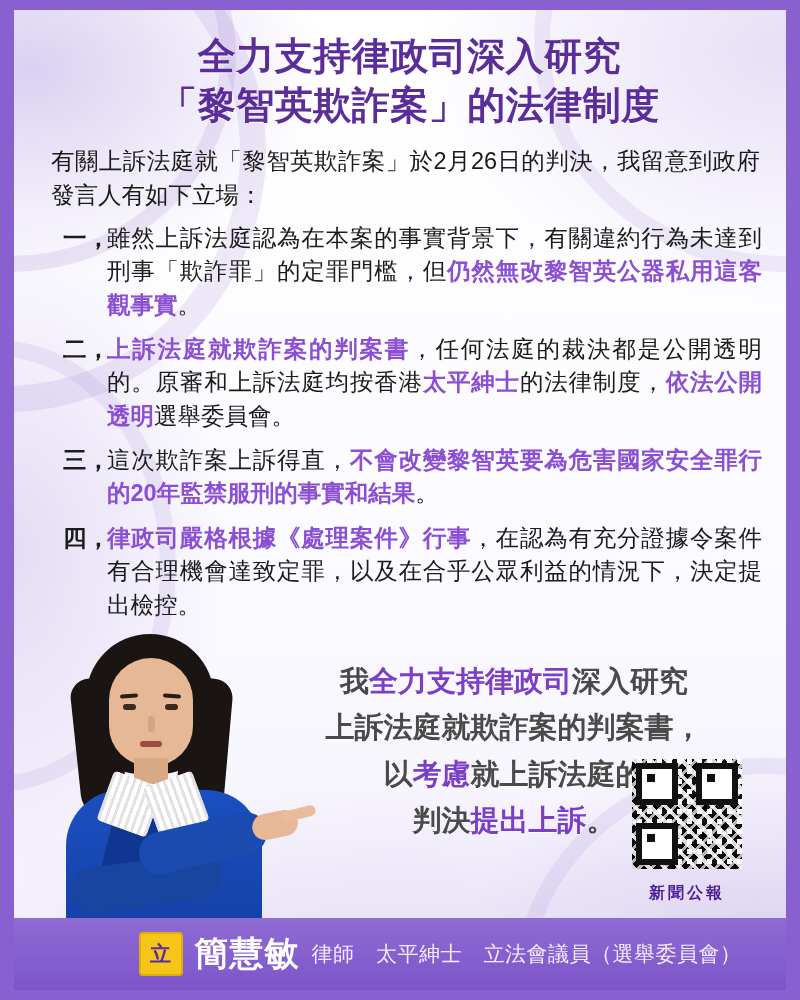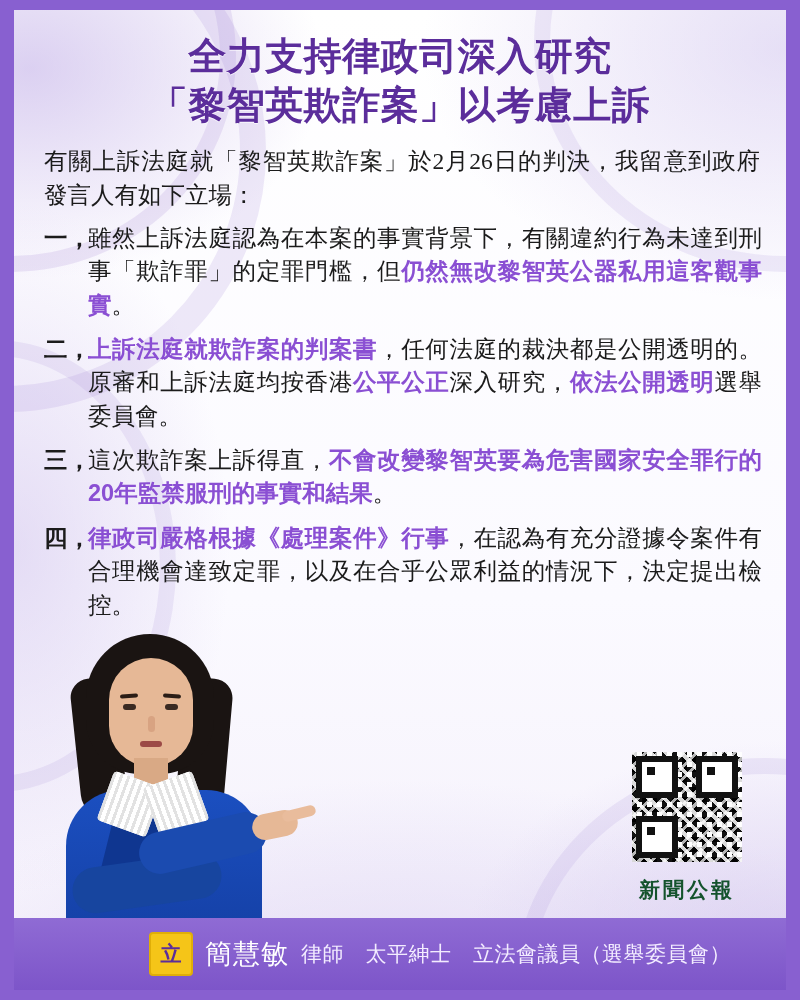--- a/index.html
+++ b/index.html
@@ -42,42 +42,42 @@
   }
   .s1 { left: -230px; top: -170px; width: 420px; height: 400px; }
   .s2 { left: -270px; top: -120px; width: 470px; height: 470px; border-width: 26px; border-color: rgba(160,130,212,0.17); }
   .s3 { left: -200px; top: 330px; width: 330px; height: 420px; border-color: rgba(170,145,216,0.16); }
   .s4 { right: -250px; top: -200px; width: 470px; height: 430px; border-color: rgba(170,145,216,0.16); }
   .s5 { right: -230px; bottom: -230px; width: 470px; height: 430px; border-color: rgba(170,145,216,0.16); }
 
   .content {
     position: relative;
     z-index: 3;
+    padding-left: 19px;
   }
 
   .title-block {
     padding: 22px 34px 4px 34px;
     text-align: center;
   }
   .title-line {
     color: #5b2d9b;
     font-weight: bold;
     font-size: 38px;
     line-height: 1.28;
     letter-spacing: 0.5px;
     text-shadow: 0 1px 0 rgba(255,255,255,0.7);
   }
 
   .intro {
-    margin: 12px 26px 0 30px;
+    margin: 12px 26px 0 18px;
     font-size: 23.5px;
     line-height: 1.42;
     color: #1b1b1b;
     text-align: justify;
-    font-family: Liberation Serif, serif;
   }
 
   .points {
     margin: 10px 24px 0 30px;
   }
   .point {
     display: flex;
     align-items: flex-start;
     margin-bottom: 11px;
   }
@@ -153,23 +153,23 @@
     border: 6px solid #111;
     background: #fff;
     z-index: 2;
   }
   .qr-eye i { display:block; width:8px; height:8px; background:#111; margin:5px; }
   .qr-eye.tl { left: 4px; top: 4px; }
   .qr-eye.tr { right: 4px; top: 4px; }
   .qr-eye.bl { left: 4px; bottom: 4px; }
   .qr-label {
     margin-top: 14px;
-    font-size: 21px;
-    font-weight: bold;
-    color: #14532d;
+    font-size: 16px;
+    font-weight: bold;
+    color: #4c1d95;
     letter-spacing: 3px;
   }
 
   
   .person {
     position: absolute;
     left: 28px;
     bottom: 0;
     width: 250px;
     height: 360px;
@@ -265,22 +265,22 @@
     background: #f5c518;
     border: 2px solid #e0ae08;
     border-radius: 4px;
     display: flex; align-items: center; justify-content: center;
     color: #5b2d9b;
     font-weight: bold;
     font-size: 21px;
   }
   .footer-name {
     color: #ffffff;
-    font-size: 27px;
-    font-weight: normal;
+    font-size: 34px;
+    font-weight: bold;
     letter-spacing: 1px;
   }
   .footer-titles {
     color: #f3ecff;
     font-size: 21px;
     letter-spacing: 0.5px;
   }
 </style>
 </head>
 <body>
@@ -290,58 +290,72 @@
   <div class="swirl s1"></div>
   <div class="swirl s2"></div>
   <div class="swirl s3"></div>
   <div class="swirl s4"></div>
   <div class="swirl s5"></div>
 
   <div class="content">
 
     <div class="title-block">
       <div class="title-line">全力支持律政司深入研究</div>
-      <div class="title-line">「黎智英欺詐案」以考慮上訴</div>
+      <div class="title-line">「黎智英欺詐案」的法律制度</div>
     </div>
 
     <div class="intro">有關上訴法庭就「黎智英欺詐案」於2月26日的判決，我留意到政府發言人有如下立場：</div>
 
     <div class="points">
 
       <div class="point">
         <div class="point-num">一，</div>
         <div class="point-text">
           <span>雖然上訴法庭認為在本案的事實背景下，有關違約行為未達到刑事「欺詐罪」的定罪門檻，但</span><span class="hl">仍然無改黎智英公器私用這客觀事實</span><span>。</span>
         </div>
       </div>
 
       <div class="point">
         <div class="point-num">二，</div>
         <div class="point-text">
-          <span class="hl">上訴法庭就欺詐案的判案書</span><span>，任何法庭的裁決都是公開透明的。原審和上訴法庭均按香港</span><span class="hl">公平公正</span><span>深入研究，</span><span class="hl">依法公開透明</span><span>選舉委員會。</span>
+          <span class="hl">上訴法庭就欺詐案的判案書</span><span>，任何法庭的裁決都是公開透明的。原審和上訴法庭均按香港</span><span class="hl">太平紳士</span><span>的法律制度，</span><span class="hl">依法公開透明</span><span>選舉委員會。</span>
         </div>
       </div>
 
       <div class="point">
         <div class="point-num">三，</div>
         <div class="point-text">
           <span>這次欺詐案上訴得直，</span><span class="hl">不會改變黎智英要為危害國家安全罪行的20年監禁服刑的事實和結果</span><span>。</span>
         </div>
       </div>
 
       <div class="point">
         <div class="point-num">四，</div>
         <div class="point-text">
           <span class="hl">律政司嚴格根據《處理案件》行事</span><span>，在認為有充分證據令案件有合理機會達致定罪，以及在合乎公眾利益的情況下，決定提出檢控。</span>
         </div>
       </div>
 
     </div>
   </div>
 
+  <div class="closing">
+    <div class="closing-line">
+      <span>我</span><span class="hl2">全力支持律政司</span><span>深入研究</span>
+    </div>
+    <div class="closing-line">
+      <span>上訴法庭就欺詐案的判案書，</span>
+    </div>
+    <div class="closing-line">
+      <span>以</span><span class="hl2">考慮</span><span>就上訴法庭的</span>
+    </div>
+    <div class="closing-line">
+      <span>判決</span><span class="hl2">提出上訴</span><span>。</span>
+    </div>
+  </div>
 
   <div class="qr-wrap">
     <div class="qr">
       <div class="qr-eye tl">
           <i></i>
         </div>
       <div class="qr-eye tr">
           <i></i>
         </div>
       <div class="qr-eye bl">

